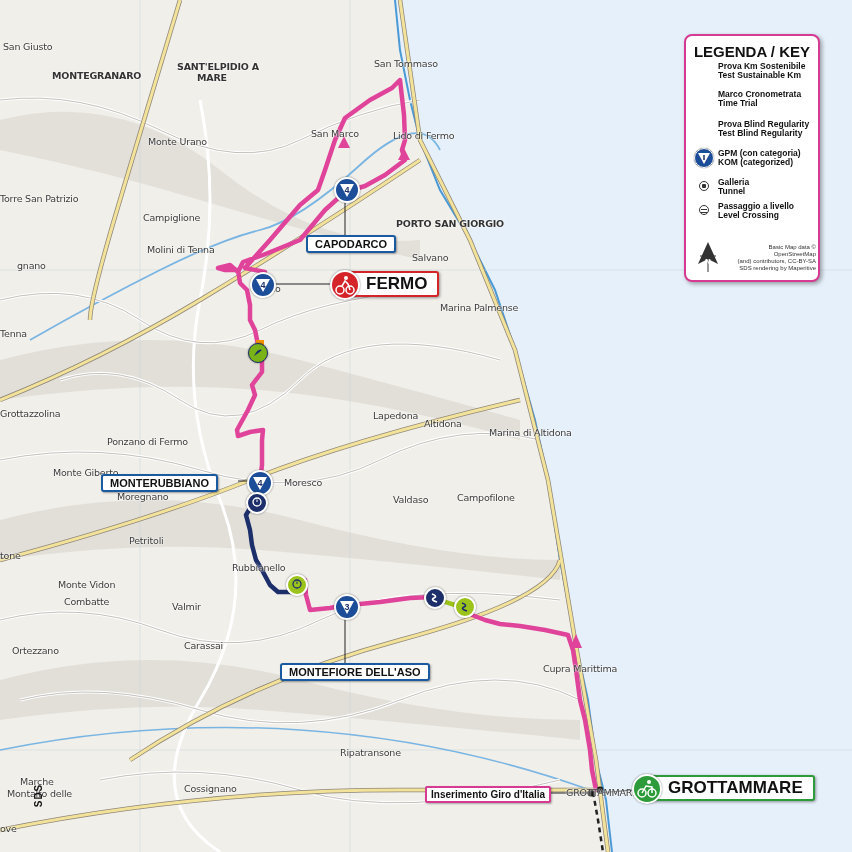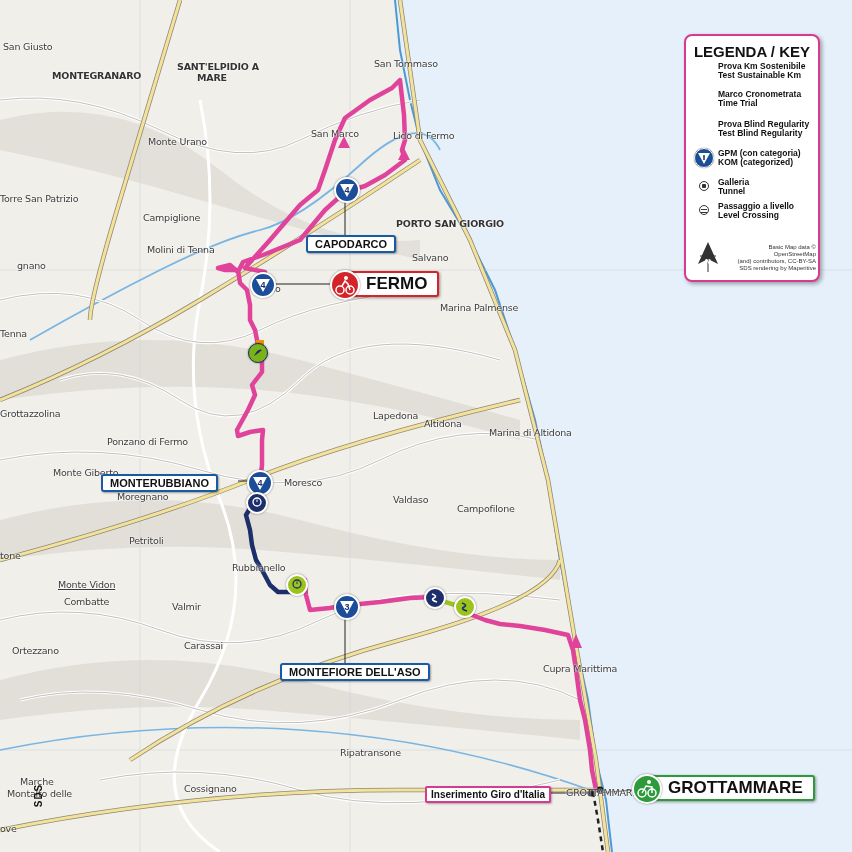--- a/index.html
+++ b/index.html
@@ -135,25 +135,25 @@
     <div class="place" style="left: 0px; top: 328px;">Tenna</div>
     <div class="place" style="left: 0px; top: 408px;">Grottazzolina</div>
     <div class="place" style="left: 373px; top: 410px;">Lapedona</div>
     <div class="place" style="left: 424px; top: 418px;">Altidona</div>
     <div class="place" style="left: 489px; top: 427px;">Marina di Altidona</div>
     <div class="place" style="left: 107px; top: 436px;">Ponzano di Fermo</div>
     <div class="place" style="left: 53px; top: 467px;">Monte Giberto</div>
     <div class="place" style="left: 284px; top: 477px;">Moresco</div>
     <div class="place" style="left: 393px; top: 494px;">Valdaso</div>
     <div class="place" style="left: 117px; top: 491px;">Moregnano</div>
-    <div class="place" style="left: 457px; top: 503px;">Campofilone</div>
+    <div class="place" style="left: 457px; top: 492px;">Campofilone</div>
     <div class="place" style="left: 129px; top: 535px;">Petritoli</div>
     <div class="place" style="left: 0px; top: 550px;">tone</div>
     <div class="place" style="left: 232px; top: 562px;">Rubbianello</div>
-    <div class="place" style="left: 58px; top: 579px; text-decoration: underline;">Monte Vidon</div>
+    <div class="place" style="left: 58px; top: 579px;">Monte Vidon</div>
     <div class="place" style="left: 64px; top: 596px;">Combatte</div>
     <div class="place" style="left: 172px; top: 595px; margin-top: 6px;">Valmir</div>
     <div class="place" style="left: 184px; top: 640px;">Carassai</div>
     <div class="place" style="left: 12px; top: 645px;">Ortezzano</div>
     <div class="place" style="left: 543px; top: 663px;">Cupra Marittima</div>
     <div class="place" style="left: 340px; top: 747px;">Ripatransone</div>
     <div class="place" style="left: 7px; top: 788px;">Montalto delle</div>
     <div class="place" style="left: 20px; top: 776px;">Marche</div>
     <div class="place" style="left: 184px; top: 783px;">Cossignano</div>
     <div class="place" style="left: 0px; top: 823px;">ove</div>

